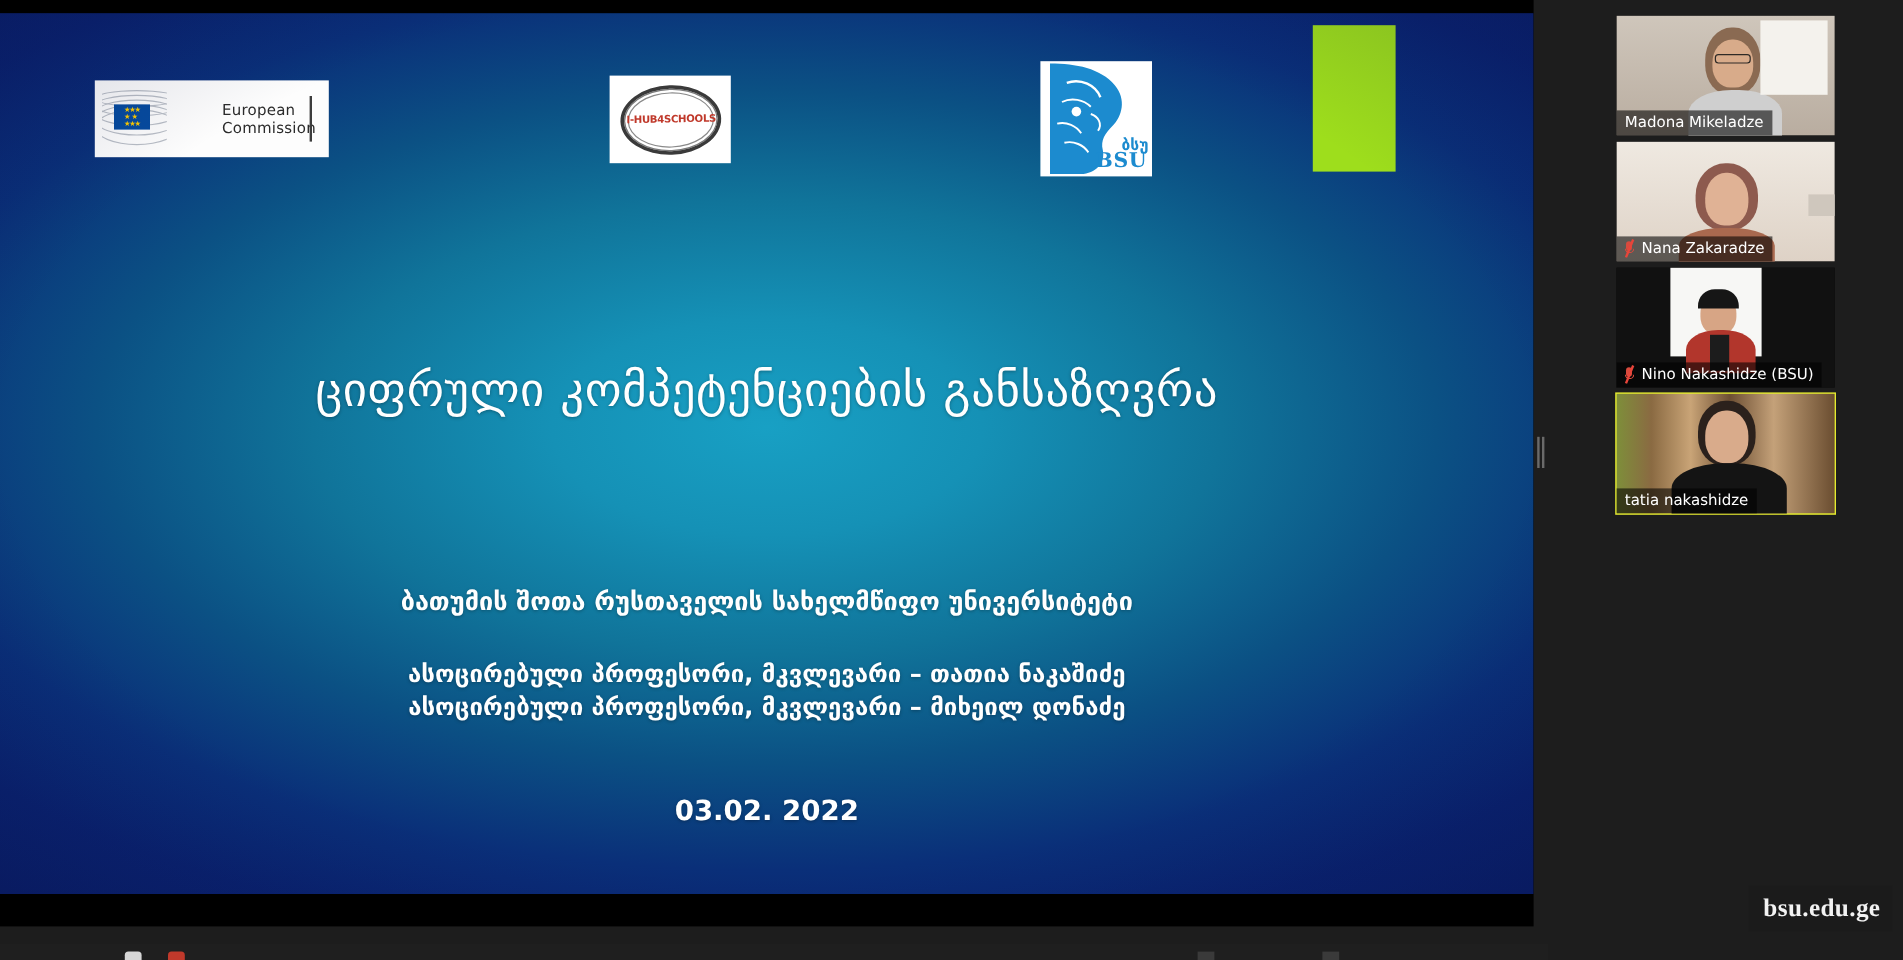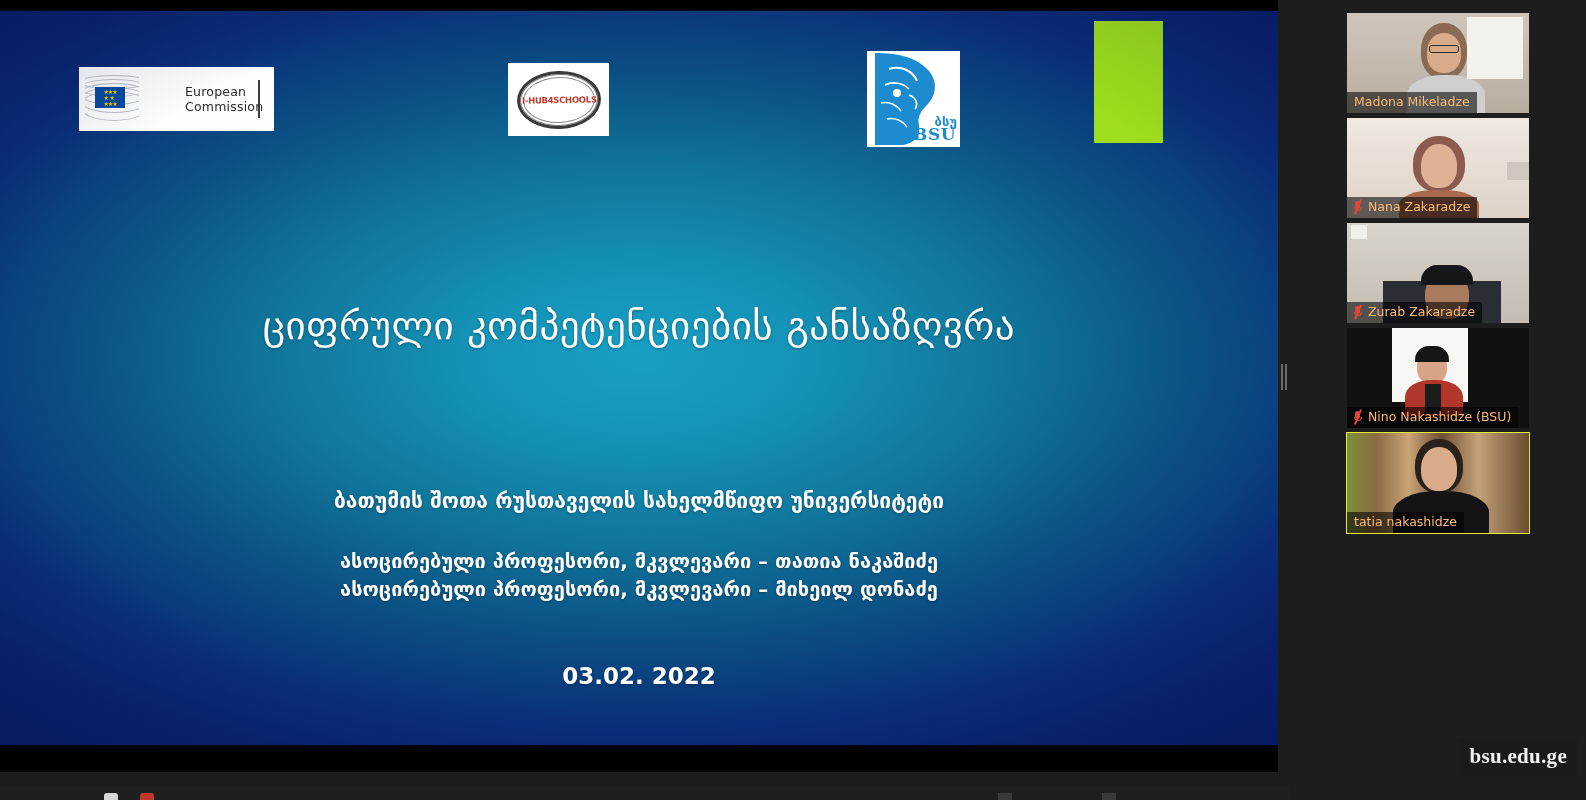--- a/index.html
+++ b/index.html
@@ -169,21 +169,21 @@
     margin: 0 auto 5px auto;
     background: #0d0d0d;
     overflow: hidden;
   }
   .tile.active { outline: 3px solid #e4ea2f; outline-offset: -2px; }
   .tile-video { position: absolute; inset: 0; }
   .nameplate {
     position: absolute; left: 0; bottom: 0;
     max-width: 100%;
     background: rgba(0,0,0,0.58);
-    color: #fdba74; font-size: 12.5px; line-height: 16px;
+    color: #ffffff; font-size: 12.5px; line-height: 16px;
     padding: 2px 7px 3px 5px;
     display: flex; align-items: center; gap: 5px;
     white-space: nowrap;
   }
   .nameplate.noicon { padding-left: 7px; }
   .mute-icon { position: relative; width: 11px; height: 14px; flex: 0 0 auto; }
   .mute-icon .body {
     position: absolute; left: 3px; top: 1px; width: 5px; height: 8px;
     background: #d94a3d; border-radius: 3px;
   }
@@ -322,36 +322,20 @@
         <span class="mute-icon">
           <i class="body"></i>
             <i class="stand"></i>
             <i class="slash"></i>
         </span>
         <span>Nana Zakaradze</span>
       </div>
     </div>
 
 
-    <div class="tile">
-      <div class="tile-video v-zurab">
-        <div style="position:absolute;left:4px;top:2px;width:16px;height:14px;background:#f0efea;"></div>
-        <div style="position:absolute;left:36px;top:58px;width:118px;height:46px;background:#2a2d33;"></div>
-        <div class="head" style="left:78px;top:48px;width:44px;height:48px;background:#a97a5c;"></div>
-        <div style="position:absolute;left:74px;top:42px;width:52px;height:20px;background:#14161a;border-radius:16px 16px 0 0;"></div>
-      </div>
-      <div class="nameplate">
-        <span class="mute-icon">
-          <i class="body"></i>
-            <i class="stand"></i>
-            <i class="slash"></i>
-        </span>
-        <span>Zurab Zakaradze</span>
-      </div>
-    </div>
 
     <div class="tile">
       <div class="tile-video v-nino">
         <div style="position:absolute;left:45px;top:0;width:76px;height:74px;background:#f7f7f5;"></div>
         <div class="head" style="left:70px;top:22px;width:30px;height:34px;background:#d7a585;"></div>
         <div style="position:absolute;left:68px;top:18px;width:34px;height:16px;background:#161616;border-radius:14px 14px 0 0;"></div>
         <div class="torso" style="left:58px;top:52px;width:58px;height:36px;background:#b2362c;"></div>
         <div style="position:absolute;left:78px;top:56px;width:16px;height:30px;background:#1c1c1c;"></div>
       </div>
       <div class="nameplate">

